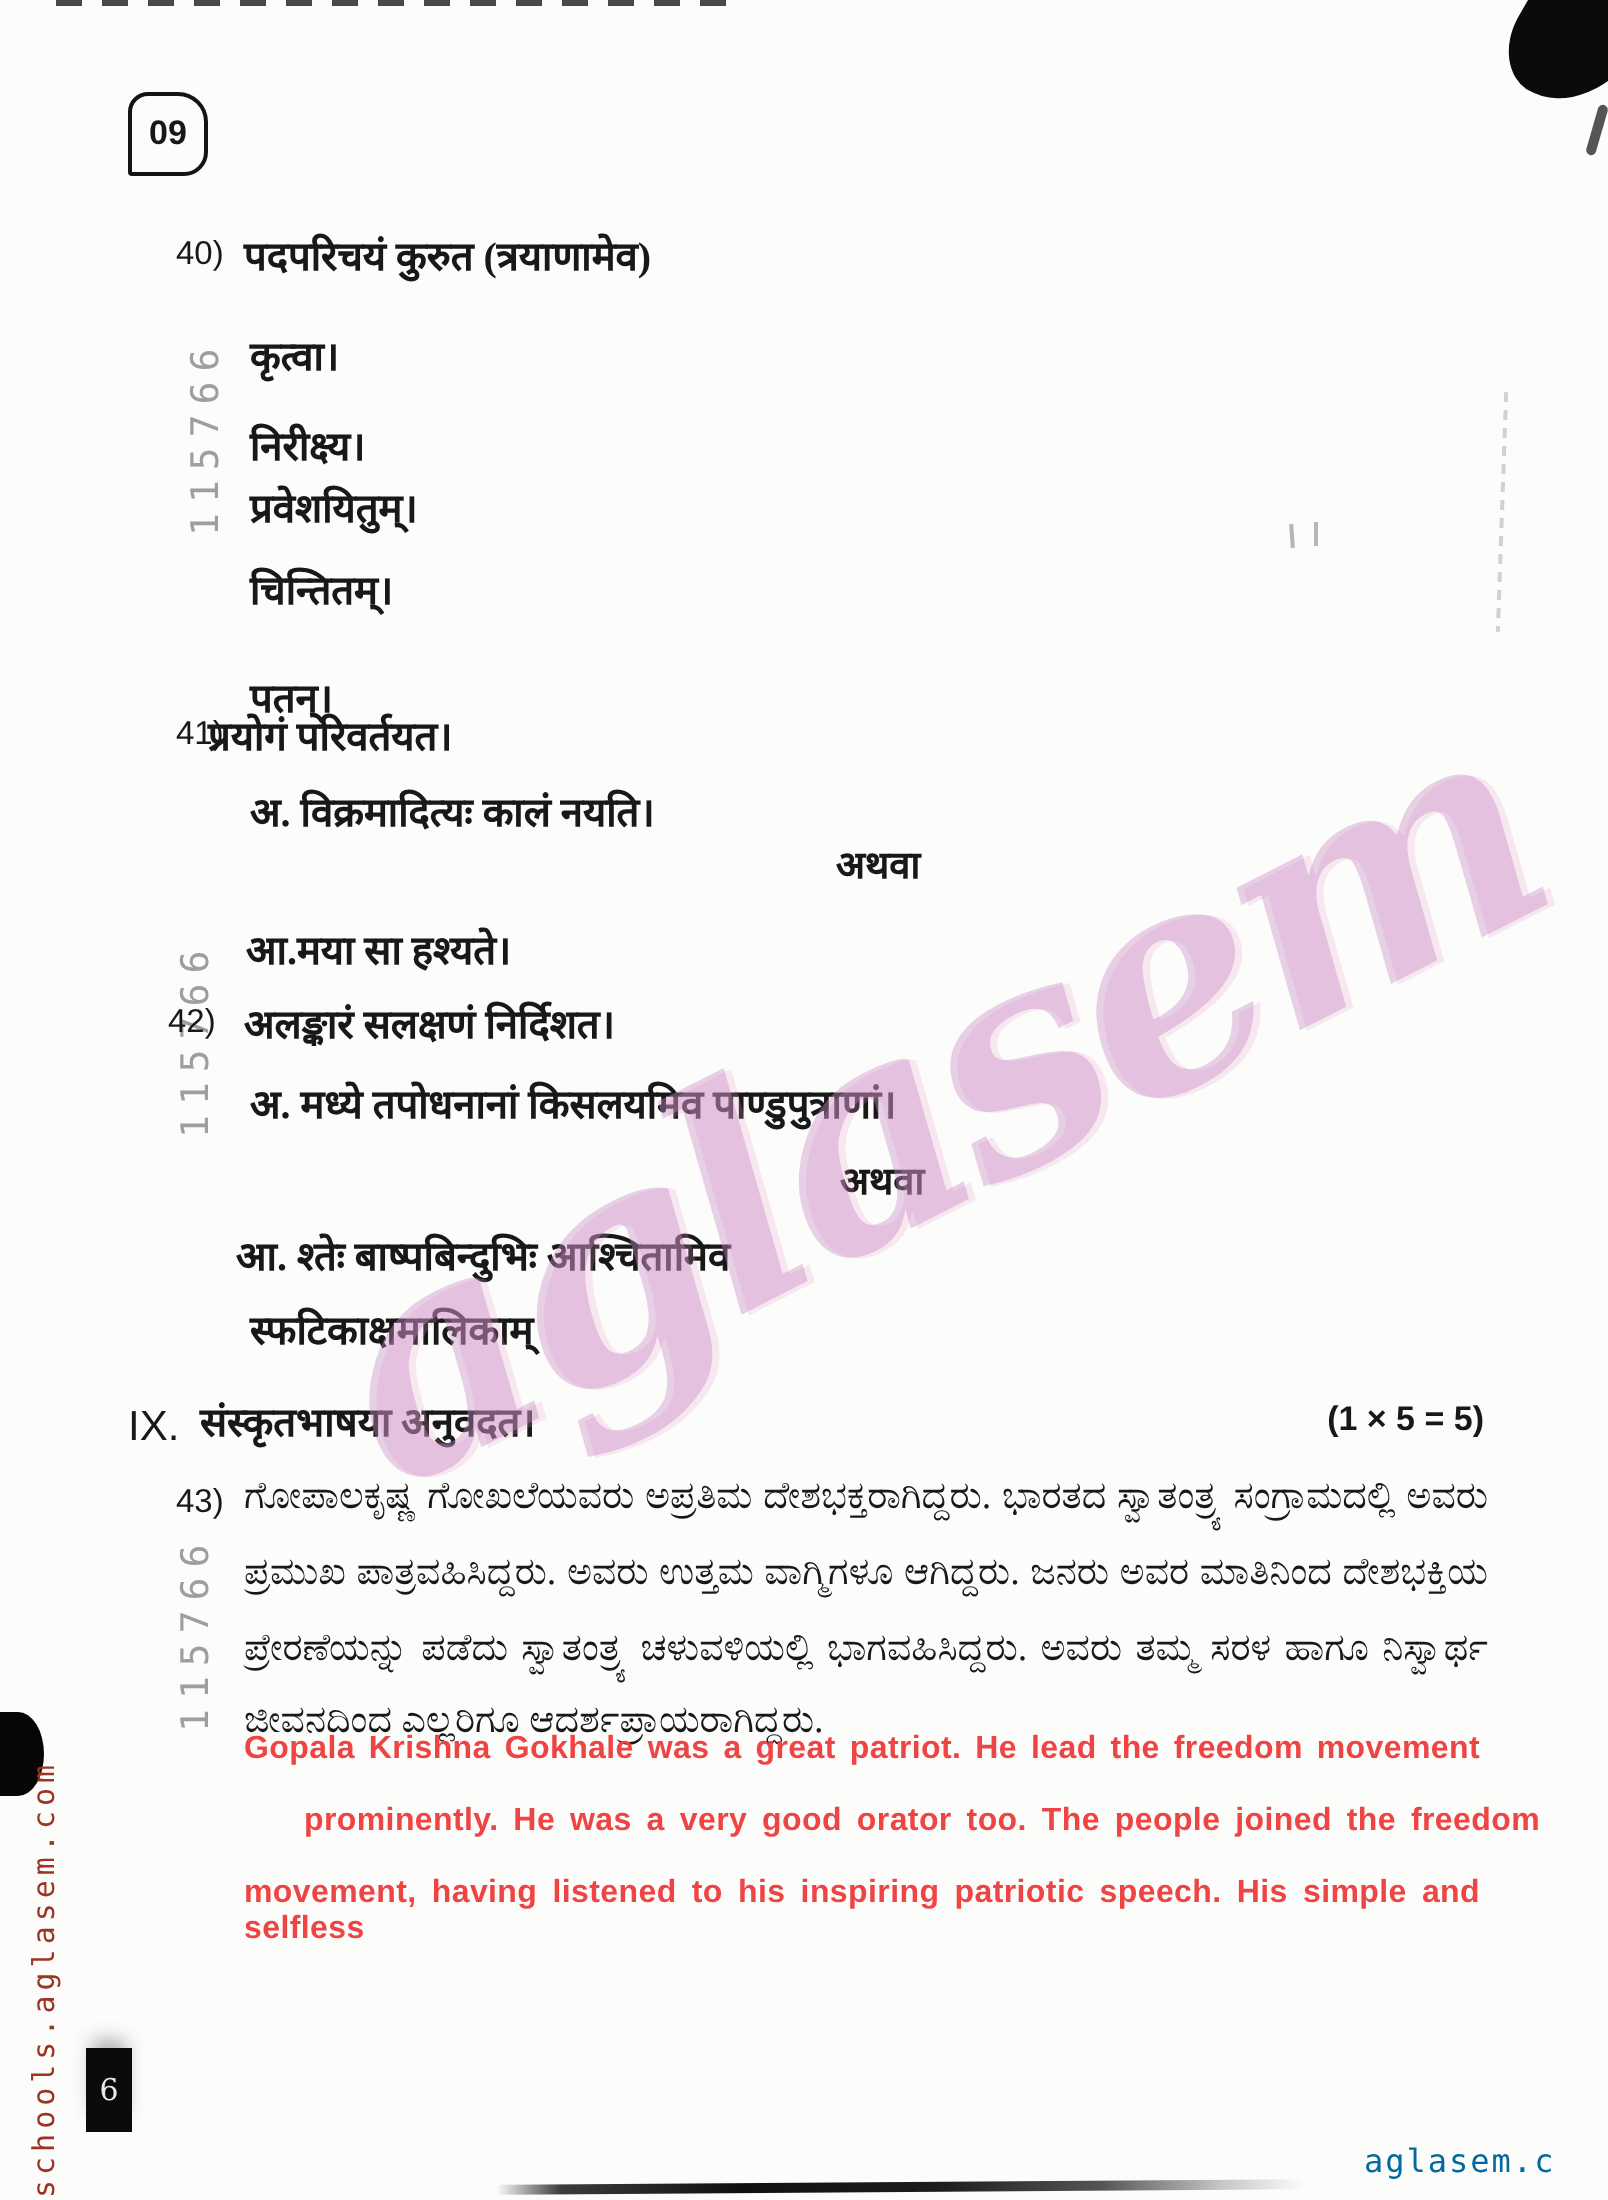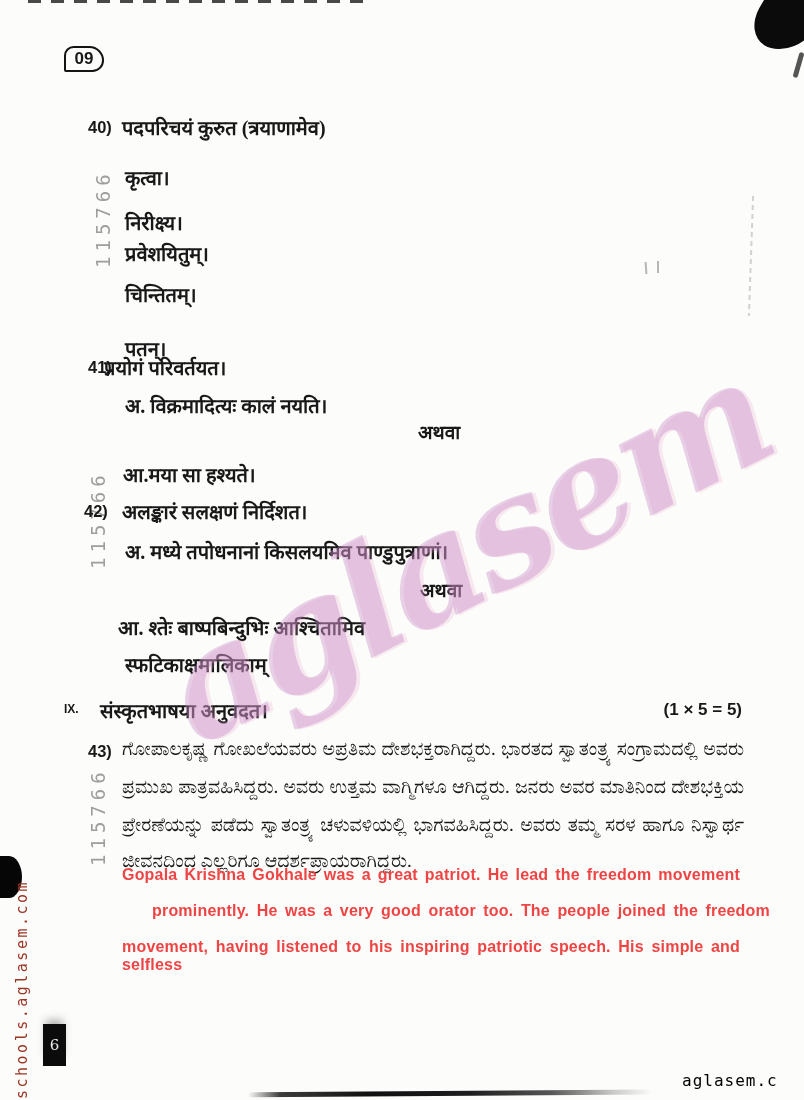--- a/index.html
+++ b/index.html
@@ -24,40 +24,40 @@
     transform:rotate(2deg); }
   .tick { width:2px; height:12px; background:#7c7c7c; opacity:.55; }
   .bottom-smudge { left:248px; top:1091px; width:404px; height:5px; transform:rotate(-0.4deg);
     border-radius:3px;
     background:linear-gradient(90deg, rgba(70,70,70,0) 0%, #3c3c3c 8%, #101010 30%,
       #1d1d1d 55%, #555 75%, rgba(120,120,120,.4) 90%, rgba(120,120,120,0) 100%); }
   .bump { left:-4px; top:856px; width:26px; height:42px; background:#060606;
     border-radius:0 50% 50% 0 / 0 50% 50% 0; }
 
   
-  .badge { left:64px; top:46px; width:40px; height:26px;
+  .badge { left:64px; top:46px; width:40px; height:42px;
     border:2.5px solid #141414; border-radius:10px 15px 12px 2px;
     display:flex; align-items:center; justify-content:center;
     font-family:"Liberation Sans", sans-serif; font-weight:bold; font-size:17px; }
   .pagenum-box { left:43px; top:1024px; width:23px; height:42px; background:#0b0b0b;
     color:#eaeaea; display:flex; align-items:center; justify-content:center;
     font-family:"DejaVu Serif", serif; font-size:15px;
     box-shadow:0 -7px 9px -3px rgba(80,80,80,.45); }
   .footer-right { left:682px; top:1071px; font-family:"DejaVu Sans Mono", monospace;
-    font-size:16px; color:#000000; letter-spacing:1px; }
+    font-size:16px; color:#0369a1; letter-spacing:1px; }
   .side-url { left:13px; top:1099px; transform:rotate(-90deg); transform-origin:0 0;
     font-family:"DejaVu Sans Mono", monospace; font-size:15px; letter-spacing:2.5px;
     color:#9c3424; white-space:nowrap; }
   .vnum { font-family:"DejaVu Sans Mono", monospace; font-size:19px; letter-spacing:5px;
     color:#8e8e8e; opacity:.85; transform:rotate(-90deg); transform-origin:0 0;
     white-space:nowrap; }
 
   
   .dv { font-size:20px; font-weight:600; white-space:nowrap; }
-  .qnum { font-family:"Liberation Sans", sans-serif; font-weight:bold; font-size:16.5px; }
+  .qnum { font-family:"Liberation Sans", sans-serif; font-weight:normal; font-size:16.5px; }
   .or { font-size:19px; font-weight:bold; }
   .marks { font-family:"Liberation Sans", sans-serif; font-weight:bold; font-size:17px;
     width:96px; text-align:right; }
   .kn { font-size:19px; width:622px; font-weight:500; }
   .en { font-family:"Liberation Sans", sans-serif; font-weight:bold; font-size:16px;
     width:618px; letter-spacing:.2px; color:#ef4444; }
   .jline { text-align:justify; }
   .jline::after { content:""; display:inline-block; width:100%; height:0; }
 
   .watermark { left:145px; top:497px; width:560px; height:160px; text-align:center;
@@ -100,21 +100,21 @@
   <div class="abs dv or" style="left:418px; top:419px;">अथवा</div>
   <div class="abs dv" style="left:123px; top:461px;">आ.मया सा हश्यते।</div>
 
   <div class="abs qnum" style="left:84px; top:502px;">42)</div>
   <div class="abs dv" style="left:122px; top:498px;">अलङ्कारं सलक्षणं निर्दिशत।</div>
   <div class="abs dv" style="left:125px; top:538px;">अ. मध्ये तपोधनानां किसलयमिव पाण्डुपुत्राणां।</div>
   <div class="abs dv or" style="left:420px; top:577px;">अथवा</div>
   <div class="abs dv" style="left:118px; top:614px;">आ. श्तेः बाष्पबिन्दुभिः आश्चितामिव</div>
   <div class="abs dv" style="left:125px; top:651px;">स्फटिकाक्षमालिकाम्</div>
 
-  <div class="abs qnum" style="left:64px; top:702px; font-size:12px;">IX.</div>
+  <div class="abs qnum" style="left:64px; top:702px; font-size:21px;">IX.</div>
   <div class="abs dv" style="left:100px; top:697px;">संस्कृतभाषया अनुवदत।</div>
   <div class="abs marks" style="left:646px; top:700px;">(1 × 5 = 5)</div>
 
   <div class="abs qnum" style="left:88px; top:742px;">43)</div>
   <div class="abs kn jline" style="left:122px; top:738px;">ಗೋಪಾಲಕೃಷ್ಣ ಗೋಖಲೆಯವರು ಅಪ್ರತಿಮ ದೇಶಭಕ್ತರಾಗಿದ್ದರು. ಭಾರತದ ಸ್ವಾತಂತ್ರ್ಯ ಸಂಗ್ರಾಮದಲ್ಲಿ ಅವರು</div>
   <div class="abs kn jline" style="left:122px; top:776px;">ಪ್ರಮುಖ ಪಾತ್ರವಹಿಸಿದ್ದರು. ಅವರು ಉತ್ತಮ ವಾಗ್ಮಿಗಳೂ ಆಗಿದ್ದರು. ಜನರು ಅವರ ಮಾತಿನಿಂದ ದೇಶಭಕ್ತಿಯ</div>
   <div class="abs kn jline" style="left:122px; top:814px;">ಪ್ರೇರಣೆಯನ್ನು ಪಡೆದು ಸ್ವಾತಂತ್ರ್ಯ ಚಳುವಳಿಯಲ್ಲಿ ಭಾಗವಹಿಸಿದ್ದರು. ಅವರು ತಮ್ಮ ಸರಳ ಹಾಗೂ ನಿಸ್ವಾರ್ಥ</div>
   <div class="abs kn" style="left:122px; top:850px;">ಜೀವನದಿಂದ ಎಲ್ಲರಿಗೂ ಆದರ್ಶಪ್ರಾಯರಾಗಿದ್ದರು.</div>
 
   <div class="abs en jline" style="left:122px; top:866px;">Gopala Krishna Gokhale was a great patriot. He lead the freedom movement</div>

